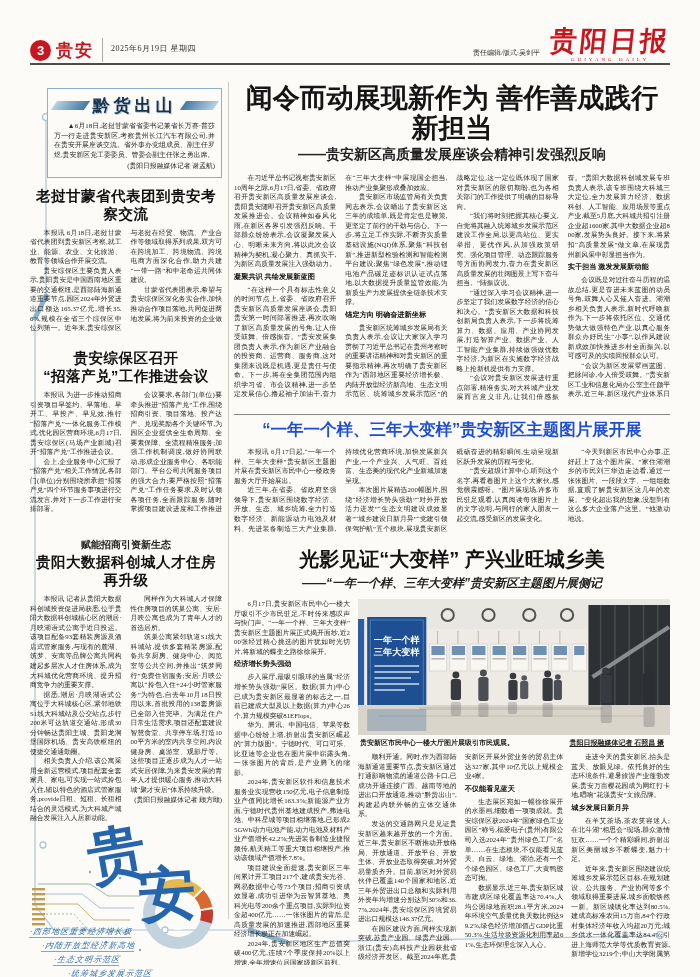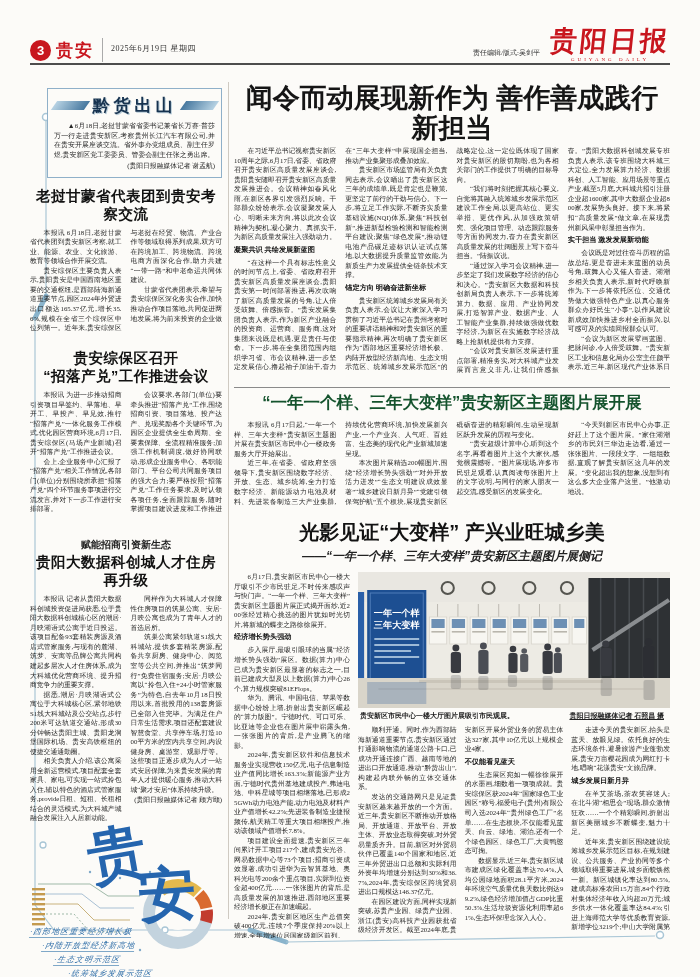--- a/index.html
+++ b/index.html
@@ -76,21 +76,21 @@
 
   
   .main-headline { font-family:"Liberation Sans",sans-serif; font-weight:900; font-size:27px;
                    text-align:center; color:#151515; letter-spacing:0; margin:8px 0 3px; line-height:1.1; }
   .main-subhead { font-size:14px; font-weight:bold; text-align:center; margin-bottom:9px;
                   font-family:"Liberation Sans",sans-serif; }
   .cols4 { columns:4; column-gap:9px; column-fill:auto; overflow:hidden; }
   .hmain { height:234px; } .ha2 { height:90px; }
   .sep { border:0; border-top:1px solid #8a8a8a; margin:7px 0 4px; }
   .a2-headline { font-family:"Liberation Sans",sans-serif; font-weight:900; font-size:16.5px;
-                 text-align:center; margin:3px 0 6px; color:#14532d; }
+                 text-align:center; margin:3px 0 6px; color:#1d4ed8; }
   .a3-headline { font-family:"Liberation Sans",sans-serif; font-weight:900; font-size:20px;
                  text-align:center; margin:9px 0 2px; color:#121212; }
   .a3-subhead { font-size:12px; font-weight:bold; text-align:center; margin-bottom:7px;
                 font-family:"Liberation Sans",sans-serif;font-style:italic; }
   .a3-wrap { display:flex; gap:8px; }
   .a3-left { width:116px; flex:none; height:366px; overflow:hidden; }
   .a3-right { flex:1; min-width:0; }
   .photo-box { width:100%; height:136px; background:#ef4444; overflow:hidden; }
   .caption { display:flex; justify-content:space-between; font-size:7px; font-weight:bold;
              padding:3px 6px 4px 2px; }
@@ -226,20 +226,21 @@
           </div>
       </div>
     </aside>
 
     <div class="vdiv"></div>
 
     <main class="maincol">
 
       <section>
         <h1 class="main-headline">闻令而动展现新作为 善作善成践行新担当</h1>
+        <div class="main-subhead">——贵安新区高质量发展座谈会精神引发强烈反响</div>
         <div class="cols4 hmain">
             <div class="para">在习近平总书记视察贵安新区10周年之际,6月17日,省委、省政府召开贵安新区高质量发展座谈会,贵阳贵安随即召开贵安新区高质量发展推进会。会议精神如春风化雨,在新区各界引发强烈反响。干部群众纷纷表示,会议凝聚发展人心、明晰未来方向,将以此次会议精神为契机,凝心聚力、真抓实干,为新区高质量发展注入强劲动力。</div>
             <div class="sub-h">凝聚共识 共绘发展新蓝图</div>
             <div class="para">“在这样一个具有标志性意义的时间节点上,省委、省政府召开贵安新区高质量发展座谈会,贵阳贵安第一时间部署推进,再次吹响了新区高质量发展的号角,让人倍受鼓舞、倍感振奋。”贵安发展集团负责人表示,作为新区产业融合的投资商、运营商、服务商,这对集团来说既是机遇,更是责任与使命。下一步,将在全集团范围内组织学习省、市会议精神,进一步坚定发展信心,撸起袖子加油干,奋力在“三年大变样”中展现国企担当,推动产业集聚形成叠加效应。</div>
             <div class="para">贵安新区市场监管局有关负责同志表示,会议晒出了贵安新区这三年的成绩单,既是肯定也是鞭策,更坚定了前行的干劲与信心。下一步,将立足工作实际,不断夯实质量基础设施(NQI)体系,聚焦“科技创新”,推进新型检验检测和智能检测平台建设;聚焦“绿色发展”,推动锂电池产品碳足迹标识认证试点落地,以大数据提升质量监管效能,为新质生产力发展提供全链条技术支撑。</div>
             <div class="sub-h">锚定方向 明确奋进新坐标</div>
             <div class="para">贵安新区统筹城乡发展局有关负责人表示,会议让大家深入学习贯彻了习近平总书记在贵州考察时的重要讲话精神和对贵安新区的重要指示精神,再次明确了贵安新区作为“西部地区重要经济增长极、内陆开放型经济新高地、生态文明示范区、统筹城乡发展示范区”的战略定位,这一定位既体现了国家对贵安新区的殷切期盼,也为各相关部门的工作提供了明确的目标导向。</div>
             <div class="para">“我们将时刻把握其核心要义,自觉将其融入统筹城乡发展示范区建设工作全局,以更高站位、更实举措、更优作风,从加强政策研究、强化项目管理、动态跟踪服务等方面协同发力,奋力在贵安新区高质量发展的壮阔图景上写下奋斗担当。”陆振议说。</div>
             <div class="para">“通过深入学习会议精神,进一步坚定了我们发展数字经济的信心和决心。”贵安新区大数据和科技创新局负责人表示,下一步将统筹算力、数据、应用、产业协同发展,打造智算产业、数据产业、人工智能产业集群,持续做强做优数字经济,为新区在实施数字经济战略上抢新机提供有力支撑。</div>
             <div class="para">“会议对贵安新区发展进行重点部署,精准务实,对大科城产业发展而言意义非凡,让我们倍感振奋。”贵阳大数据科创城发展专班负责人表示,该专班围绕大科城三大定位,全力发展算力经济、数据科创、人工智能、应用场景等重点产业,截至5月底,大科城共招引注册企业超1600家,其中大数据企业超800家,发展势头良好。接下来,将紧扣“高质量发展”做文章,在展现贵州新风采中彰显担当作为。</div>

